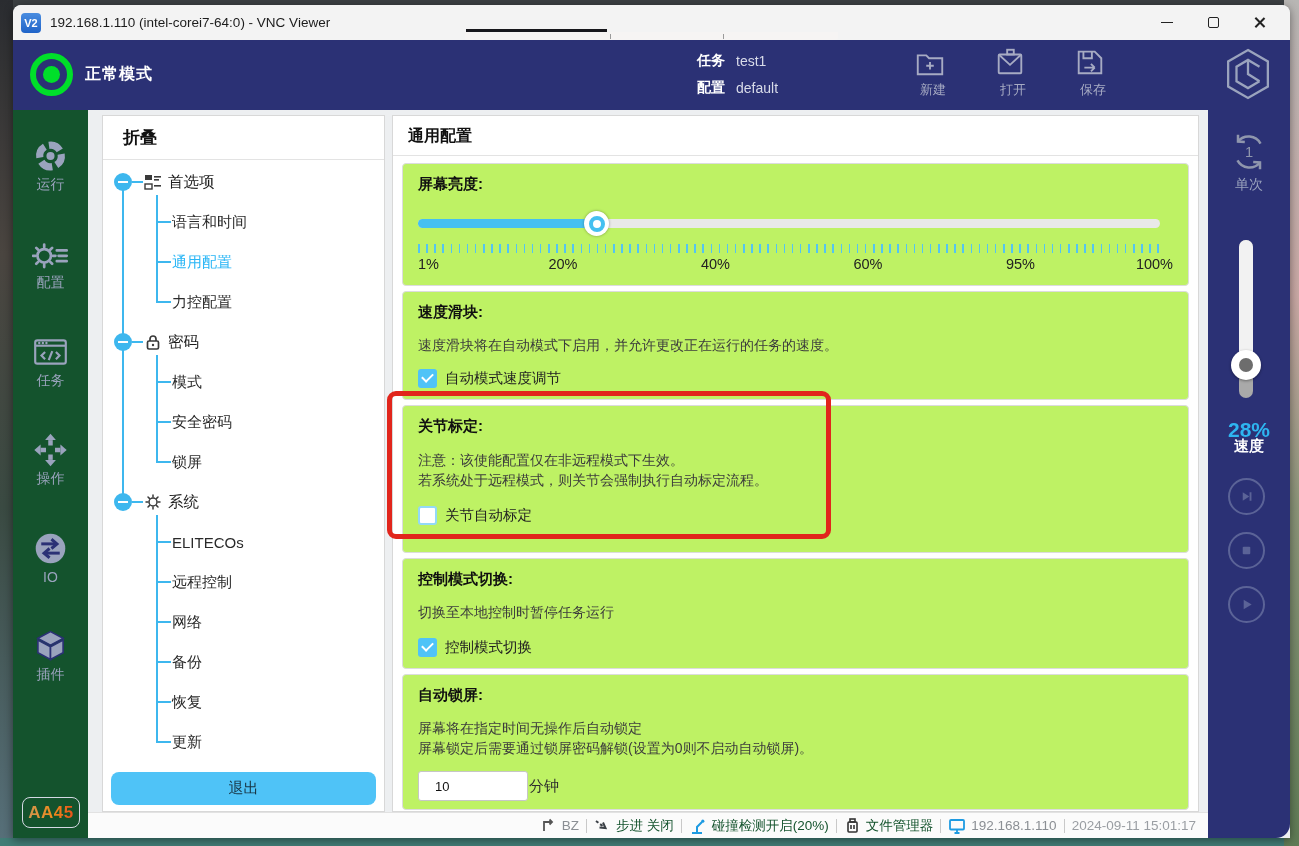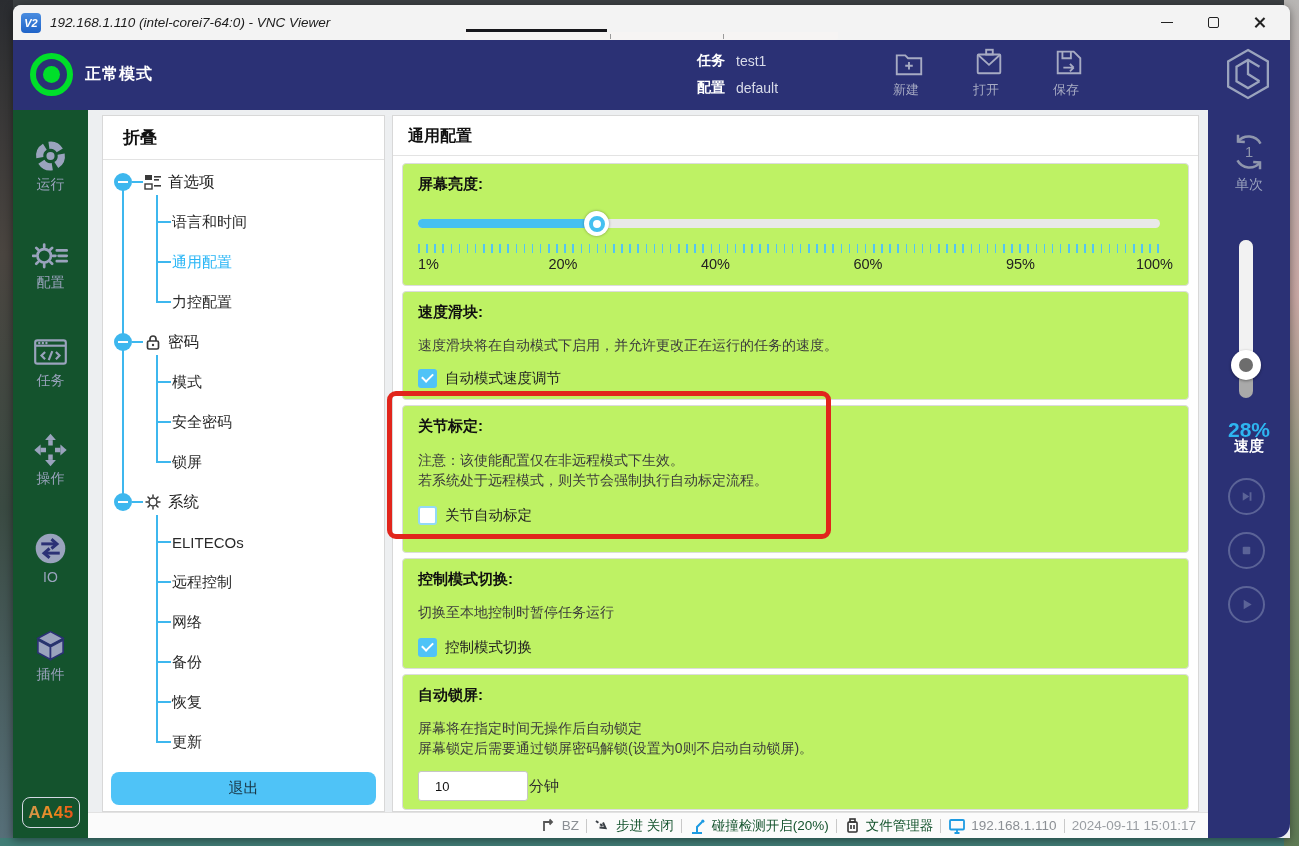--- a/index.html
+++ b/index.html
@@ -11,21 +11,21 @@
                     background:linear-gradient(180deg,#2a2c30 0%,#4a4540 30%,#3a4a42 60%,#57707a 100%); }
   .desktop-bottom { position:absolute; left:0; top:838px; width:1299px; height:8px; background:#417d76; }
   .desktop-right  { position:absolute; left:1284px; top:0; width:15px; height:846px;
                     background:linear-gradient(180deg,#b8b6b4 0%,#c9a8a4 35%,#8a9478 60%,#5f7b55 100%); }
 
   
   .vnc-window { position:absolute; left:13px; top:5px; width:1277px; height:833px;
                 background:#edeff1; border-radius:8px 8px 0 0; box-shadow:0 2px 10px rgba(0,0,0,.45); overflow:hidden; }
 
   .titlebar { position:absolute; left:0; top:0; width:100%; height:35px; background:#f3f3f3;
-              display:flex; align-items:center; border-radius:8px 8px 0 0;font-style:italic; }
+              display:flex; align-items:center; border-radius:8px 8px 0 0; }
   .vnc-badge { width:20px; height:20px; margin-left:8px; border-radius:4px;
                background:linear-gradient(180deg,#4a8de0,#1f63c8); color:#fff; font-size:11px; font-weight:700;
                display:flex; align-items:center; justify-content:center; }
   .win-title { margin-left:9px; font-size:13.5px; color:#1c1c1c; }
   .win-controls { position:absolute; right:8px; top:0; height:35px; display:flex; }
   .win-btn { width:46px; height:35px; display:flex; align-items:center; justify-content:center; }
   .ic-min { width:12px; height:0; border-bottom:1.6px solid #222; display:block; }
   .ic-max { width:11px; height:11px; border:1.6px solid #222; border-radius:2px; display:block; }
   .ic-close { position:relative; width:13px; height:13px; display:block; }
   .ic-close::before,.ic-close::after { content:''; position:absolute; left:6px; top:0; width:1.6px; height:13px; background:#222; }
@@ -36,21 +36,21 @@
   .status-ring { position:absolute; left:17px; top:13px; width:43px; height:43px; border-radius:50%;
                  border:6px solid #00df2a; }
   .status-ring i { position:absolute; left:50%; top:50%; width:17px; height:17px; margin:-8.5px 0 0 -8.5px;
                    background:#00df2a; border-radius:50%; }
   .mode-label { position:absolute; left:72px; top:24px; color:#fff; font-size:16px; font-weight:700; letter-spacing:1px; }
   .task-block { position:absolute; left:684px; top:7px; font-size:14px; }
   .task-row { display:flex; align-items:center; height:27px; }
   .task-row .lab { color:#fff; font-weight:700; width:32px; }
   .task-row .val { color:#d8dbe9; margin-left:7px; }
   .hdr-actions { position:absolute; left:880px; top:6px; display:flex; gap:27px; }
-  .hdr-action { width:53px; display:flex; flex-direction:column; align-items:flex-start; }
+  .hdr-action { width:53px; display:flex; flex-direction:column; align-items:flex-end; }
   .hdr-action svg { width:32px; height:32px; }
   .hdr-action .alab { margin-top:3px; font-size:13px; color:#a7abc3; }
   .brand-logo { position:absolute; left:1212px; top:6px; }
 
   
   .vnc-notch { position:absolute; left:452px; top:27px; width:373px; height:8px; background:#f6f4f3;
                border-radius:0 0 3px 3px; }
   .vnc-notch .bar { position:absolute; left:1px; top:-3px; width:141px; height:3px; background:#17171c; }
   .vnc-notch .t1,.vnc-notch .t2 { position:absolute; top:2px; width:1px; height:5px; background:#9a9a9a; }
   .vnc-notch .t1 { left:145px; } .vnc-notch .t2 { left:258px; }

